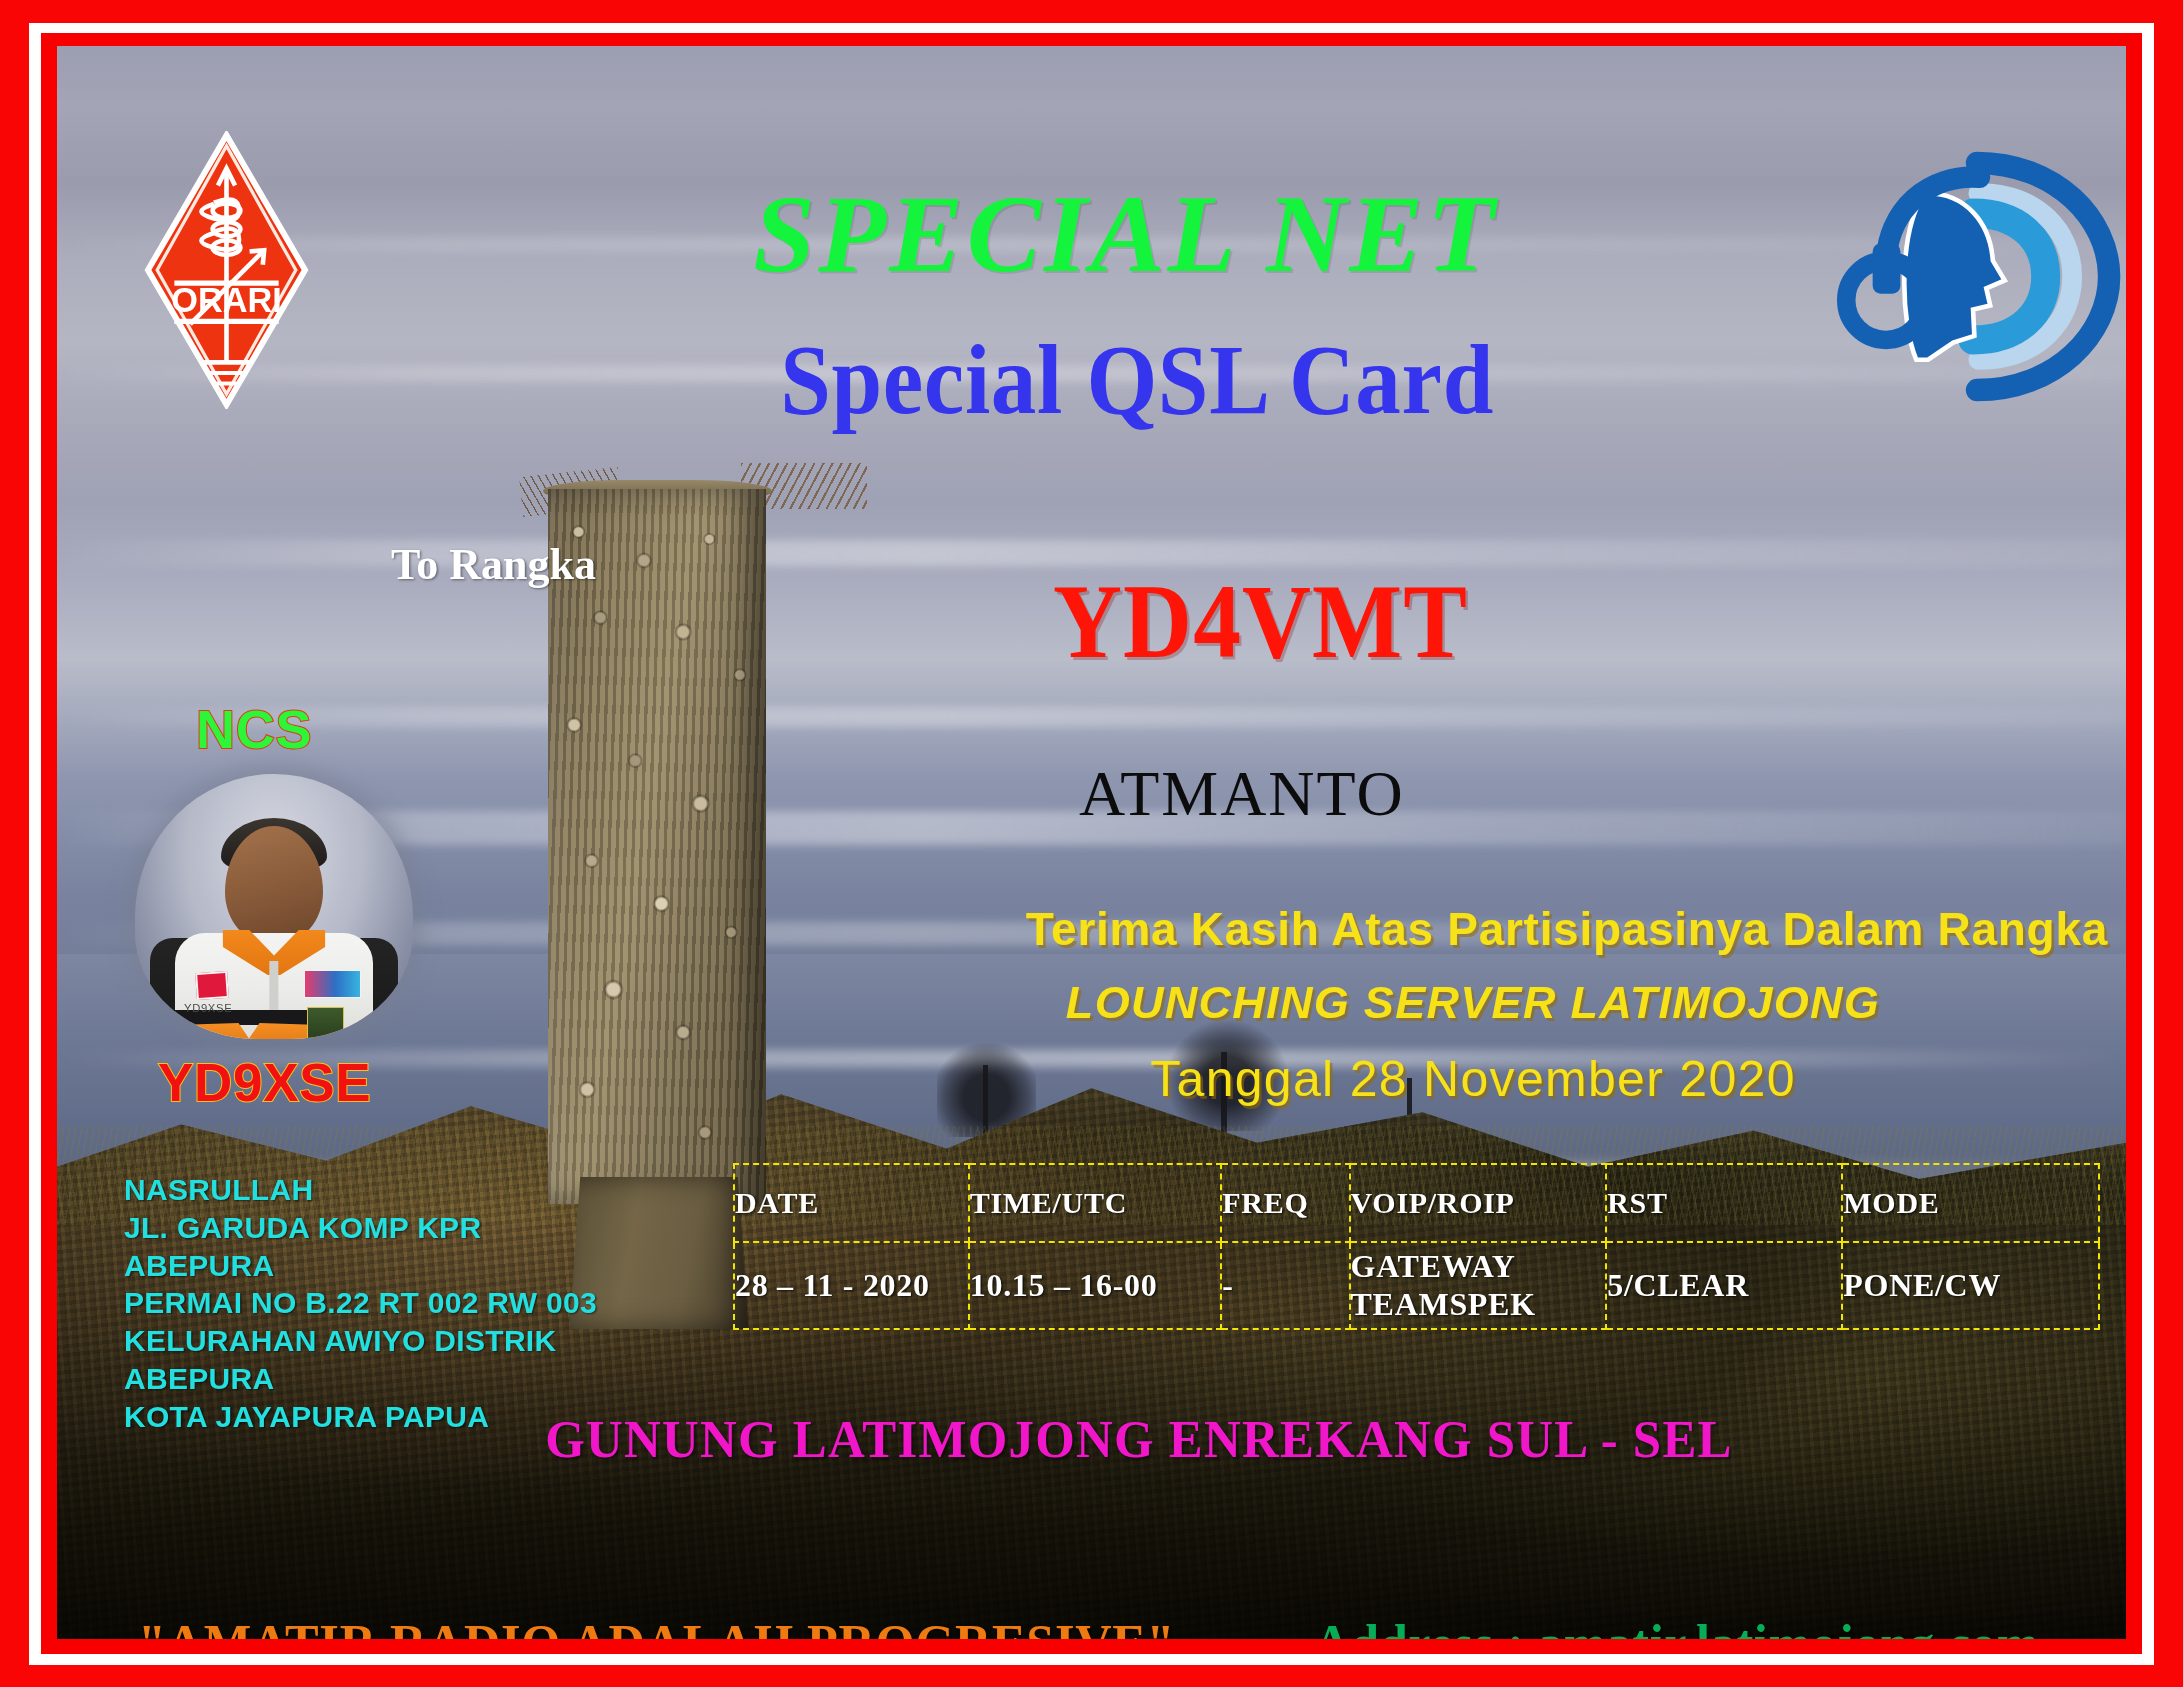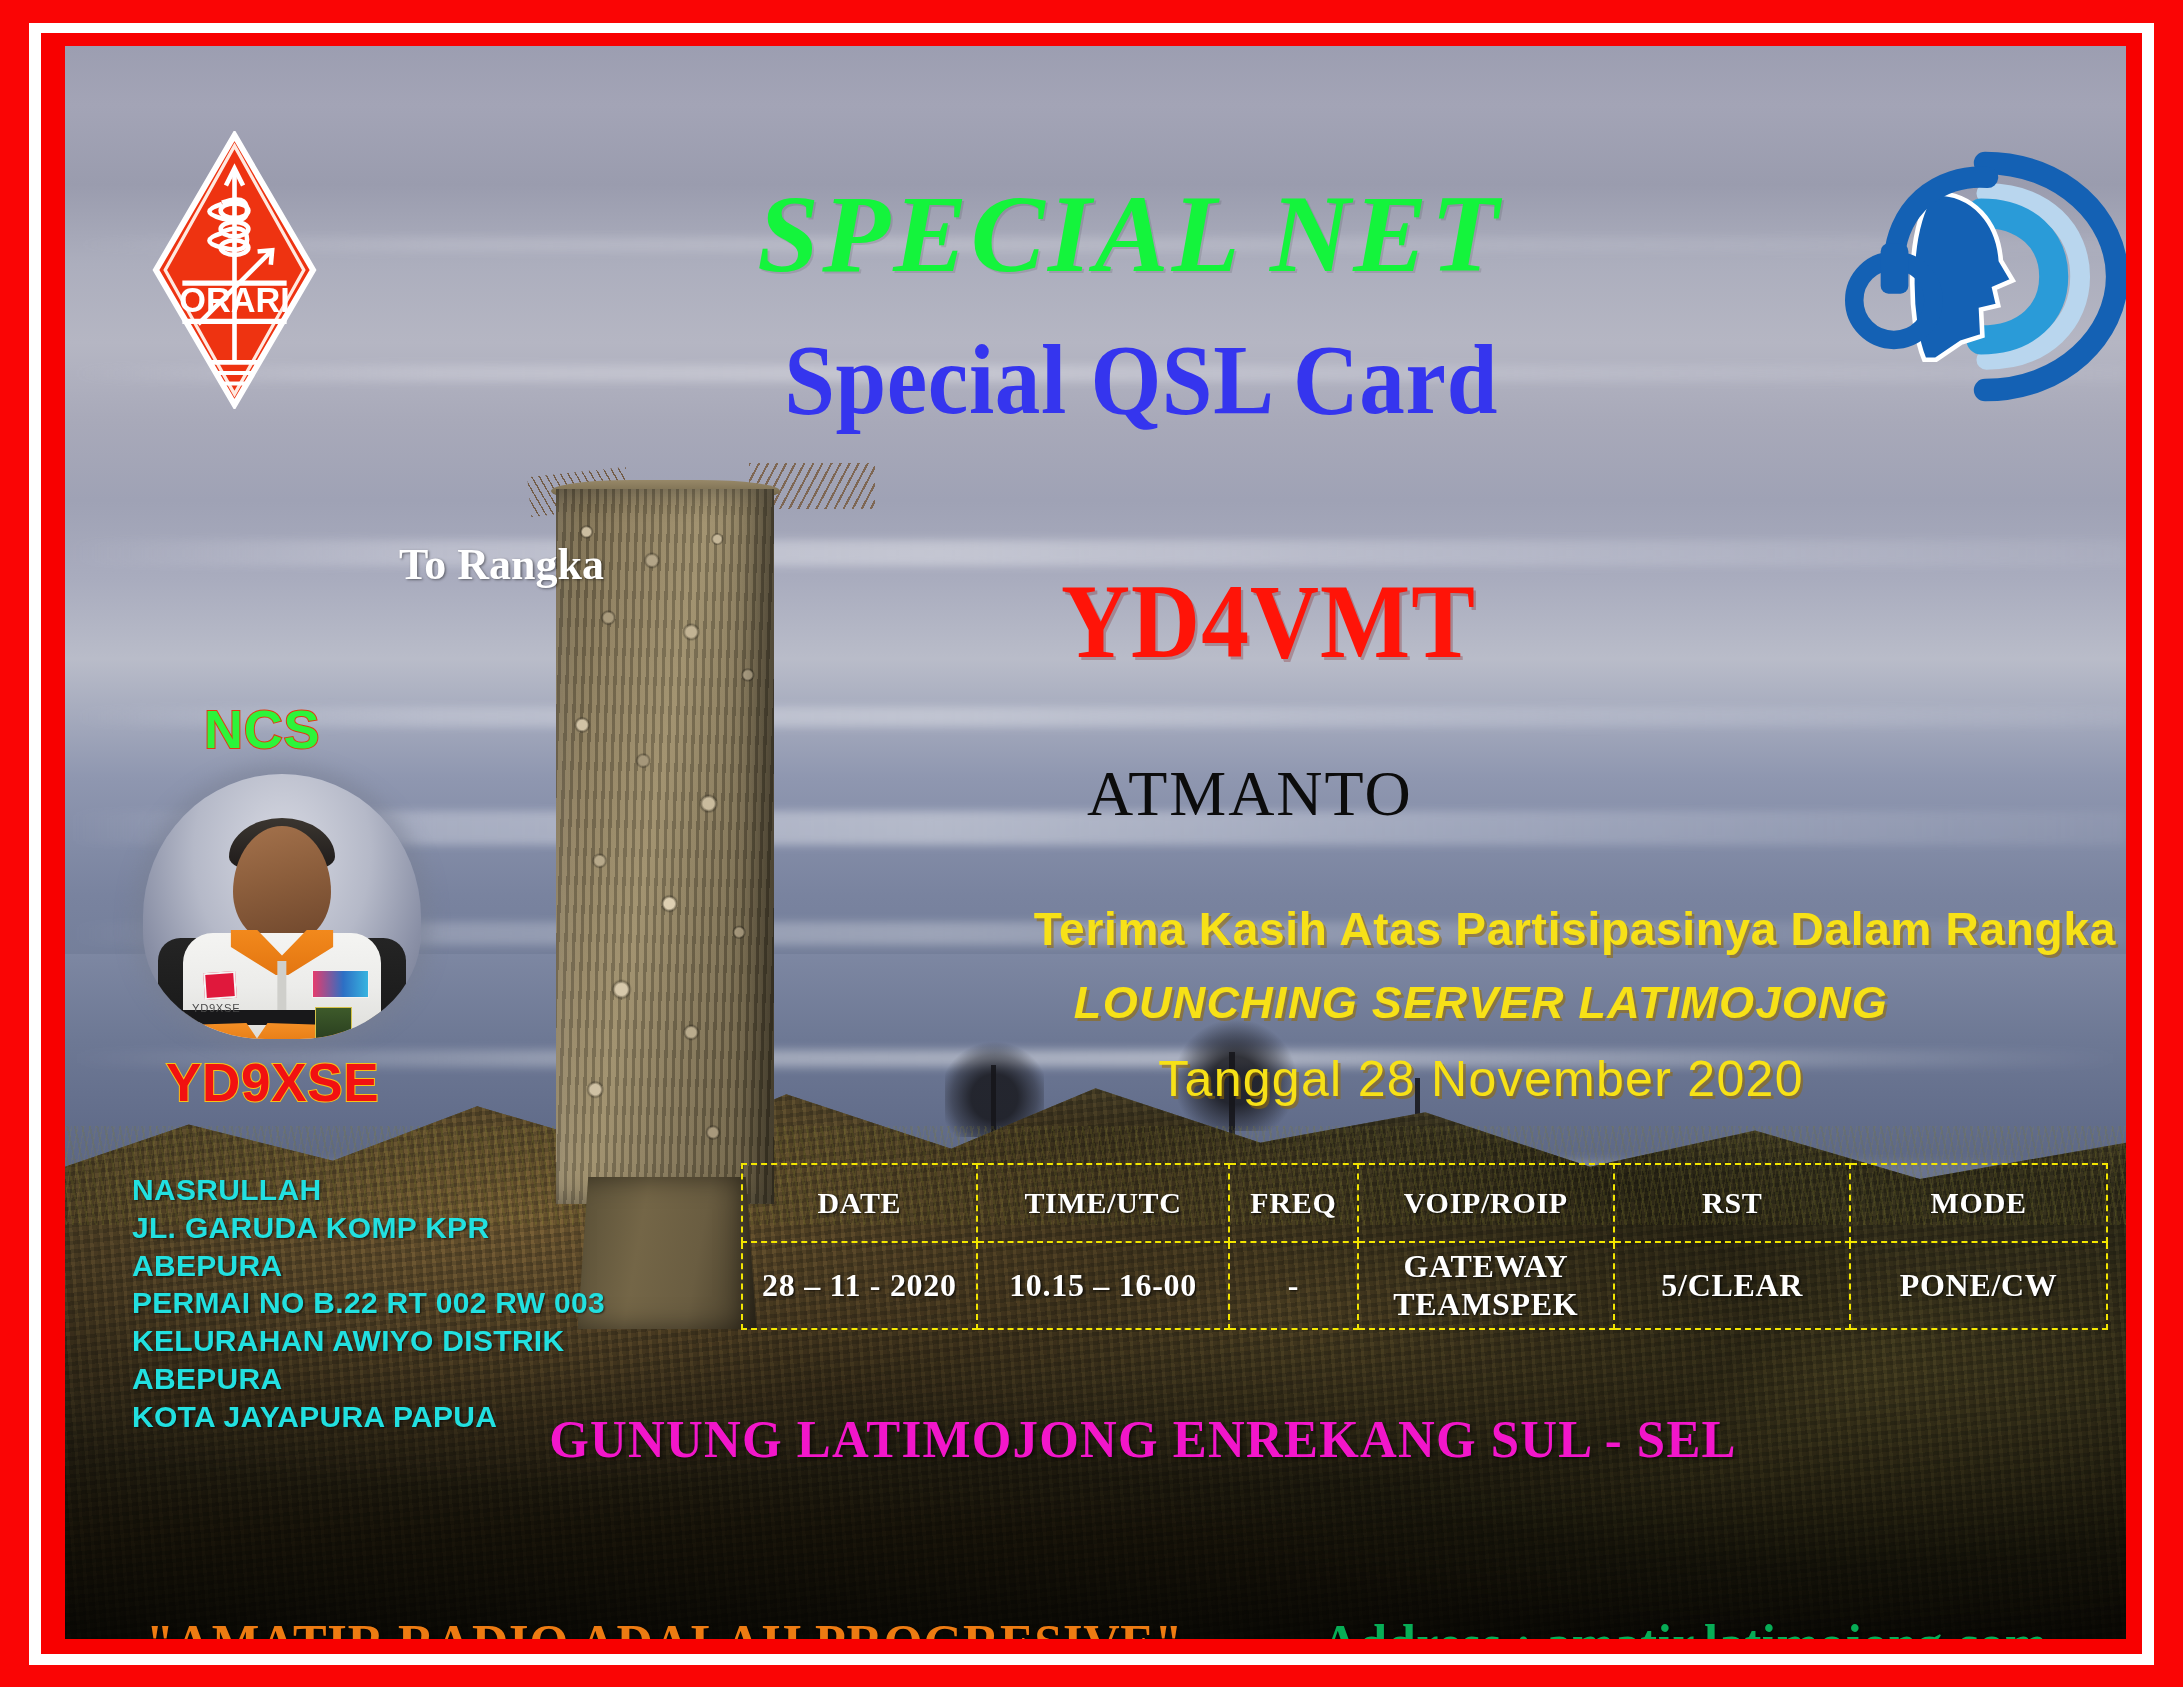--- a/index.html
+++ b/index.html
@@ -28,21 +28,20 @@
     left: 41px; top: 33px; right: 41px; bottom: 33px;
     background: #F80000;
   }
 
   
   #photo {
     position: absolute;
     left: 57px; top: 46px; right: 57px; bottom: 48px;
     overflow: hidden;
     background: #8d8fa2;
-    margin-left: 8px;
   }
 
   
   .sky {
     position: absolute; left: 0; top: 0; width: 100%; height: 62%;
     background:
       linear-gradient(180deg,
         #9c9eb1 0%,
         #a3a4b6 6%,
         #9a9cae 14%,
@@ -368,21 +367,21 @@
   #qso-table {
     position:absolute; left:676px; top:1117px; width:1367px;
     border-collapse: collapse;
     table-layout: fixed;
   }
   #qso-table th, #qso-table td {
     border: 2px dashed #F2E500;
     color:#ffffff;
     font-family:"Liberation Serif", serif;
     font-weight:bold;
-    text-align:center;
+    text-align:left;
     vertical-align: middle;
     text-shadow: 1.3px 1.3px 2.6px rgba(0,0,0,.8);
     letter-spacing:0.7px;
   }
   #qso-table th { height:78px; font-size:30px; }
   #qso-table td { height:87px; font-size:32px; line-height:1.18; }
   .col-date { width: 17.2%; }
   .col-time { width: 18.5%; }
   .col-freq { width: 9.4%; }
   .col-voip { width: 18.8%; }

